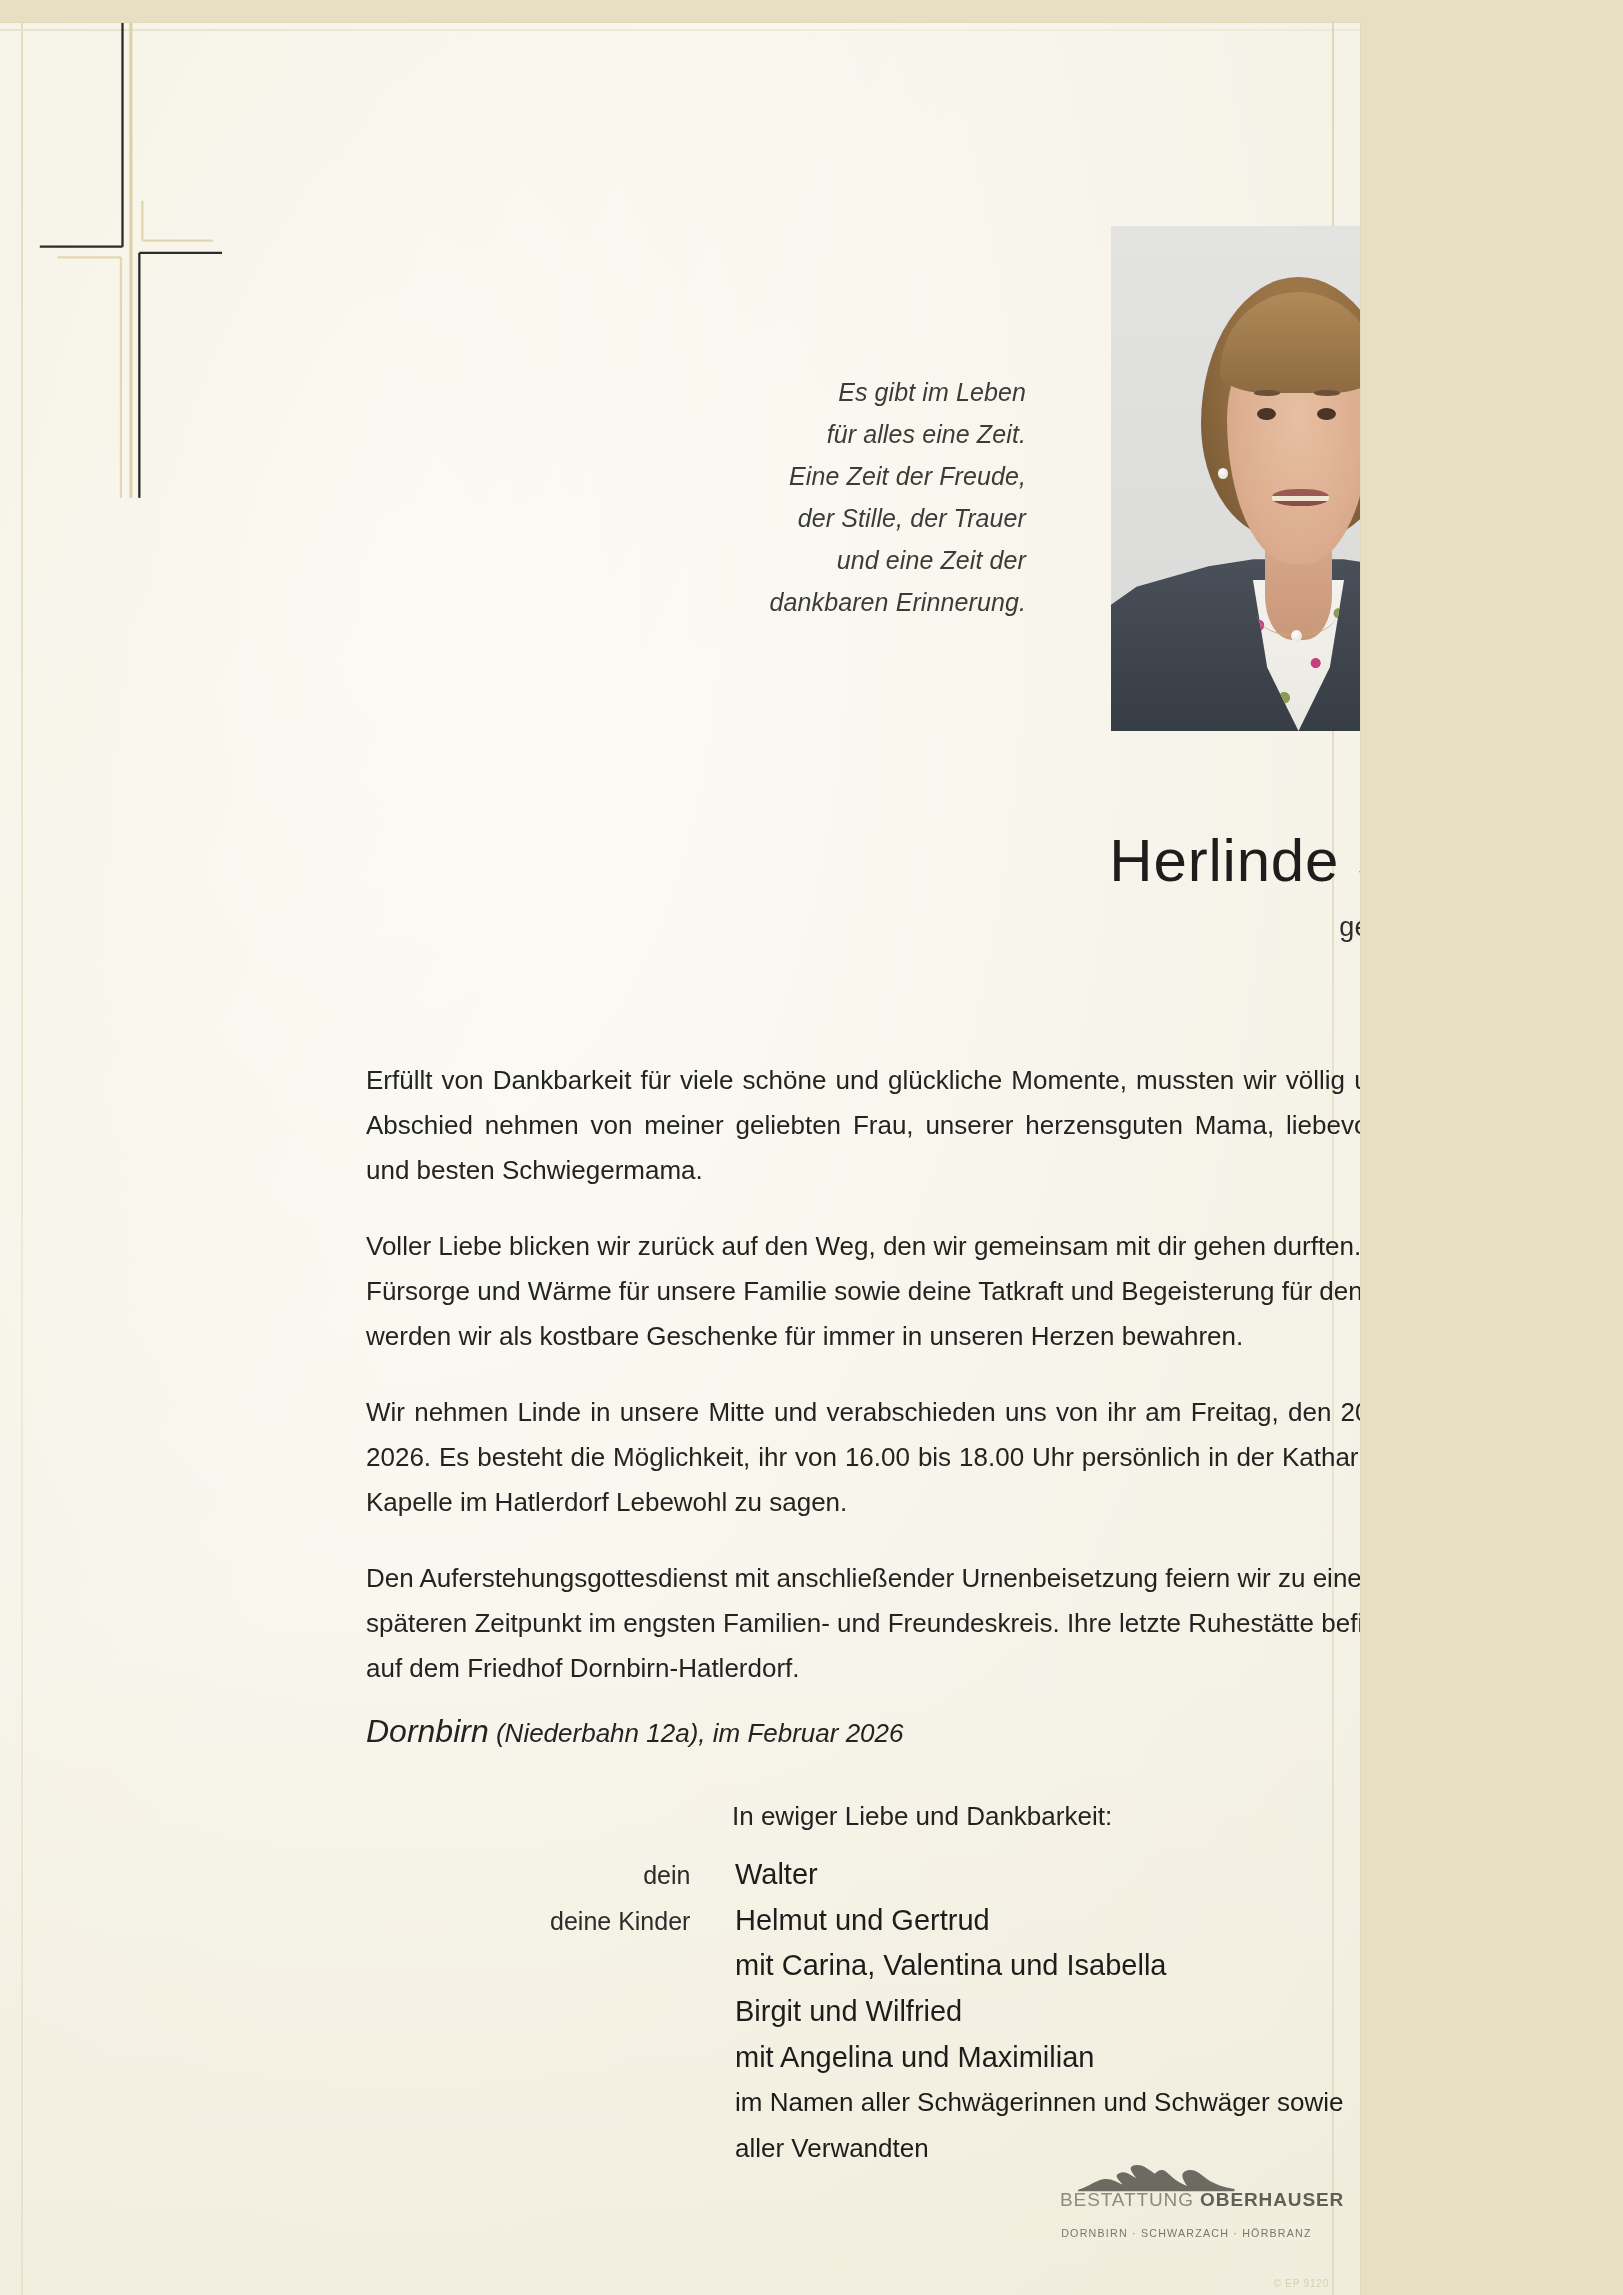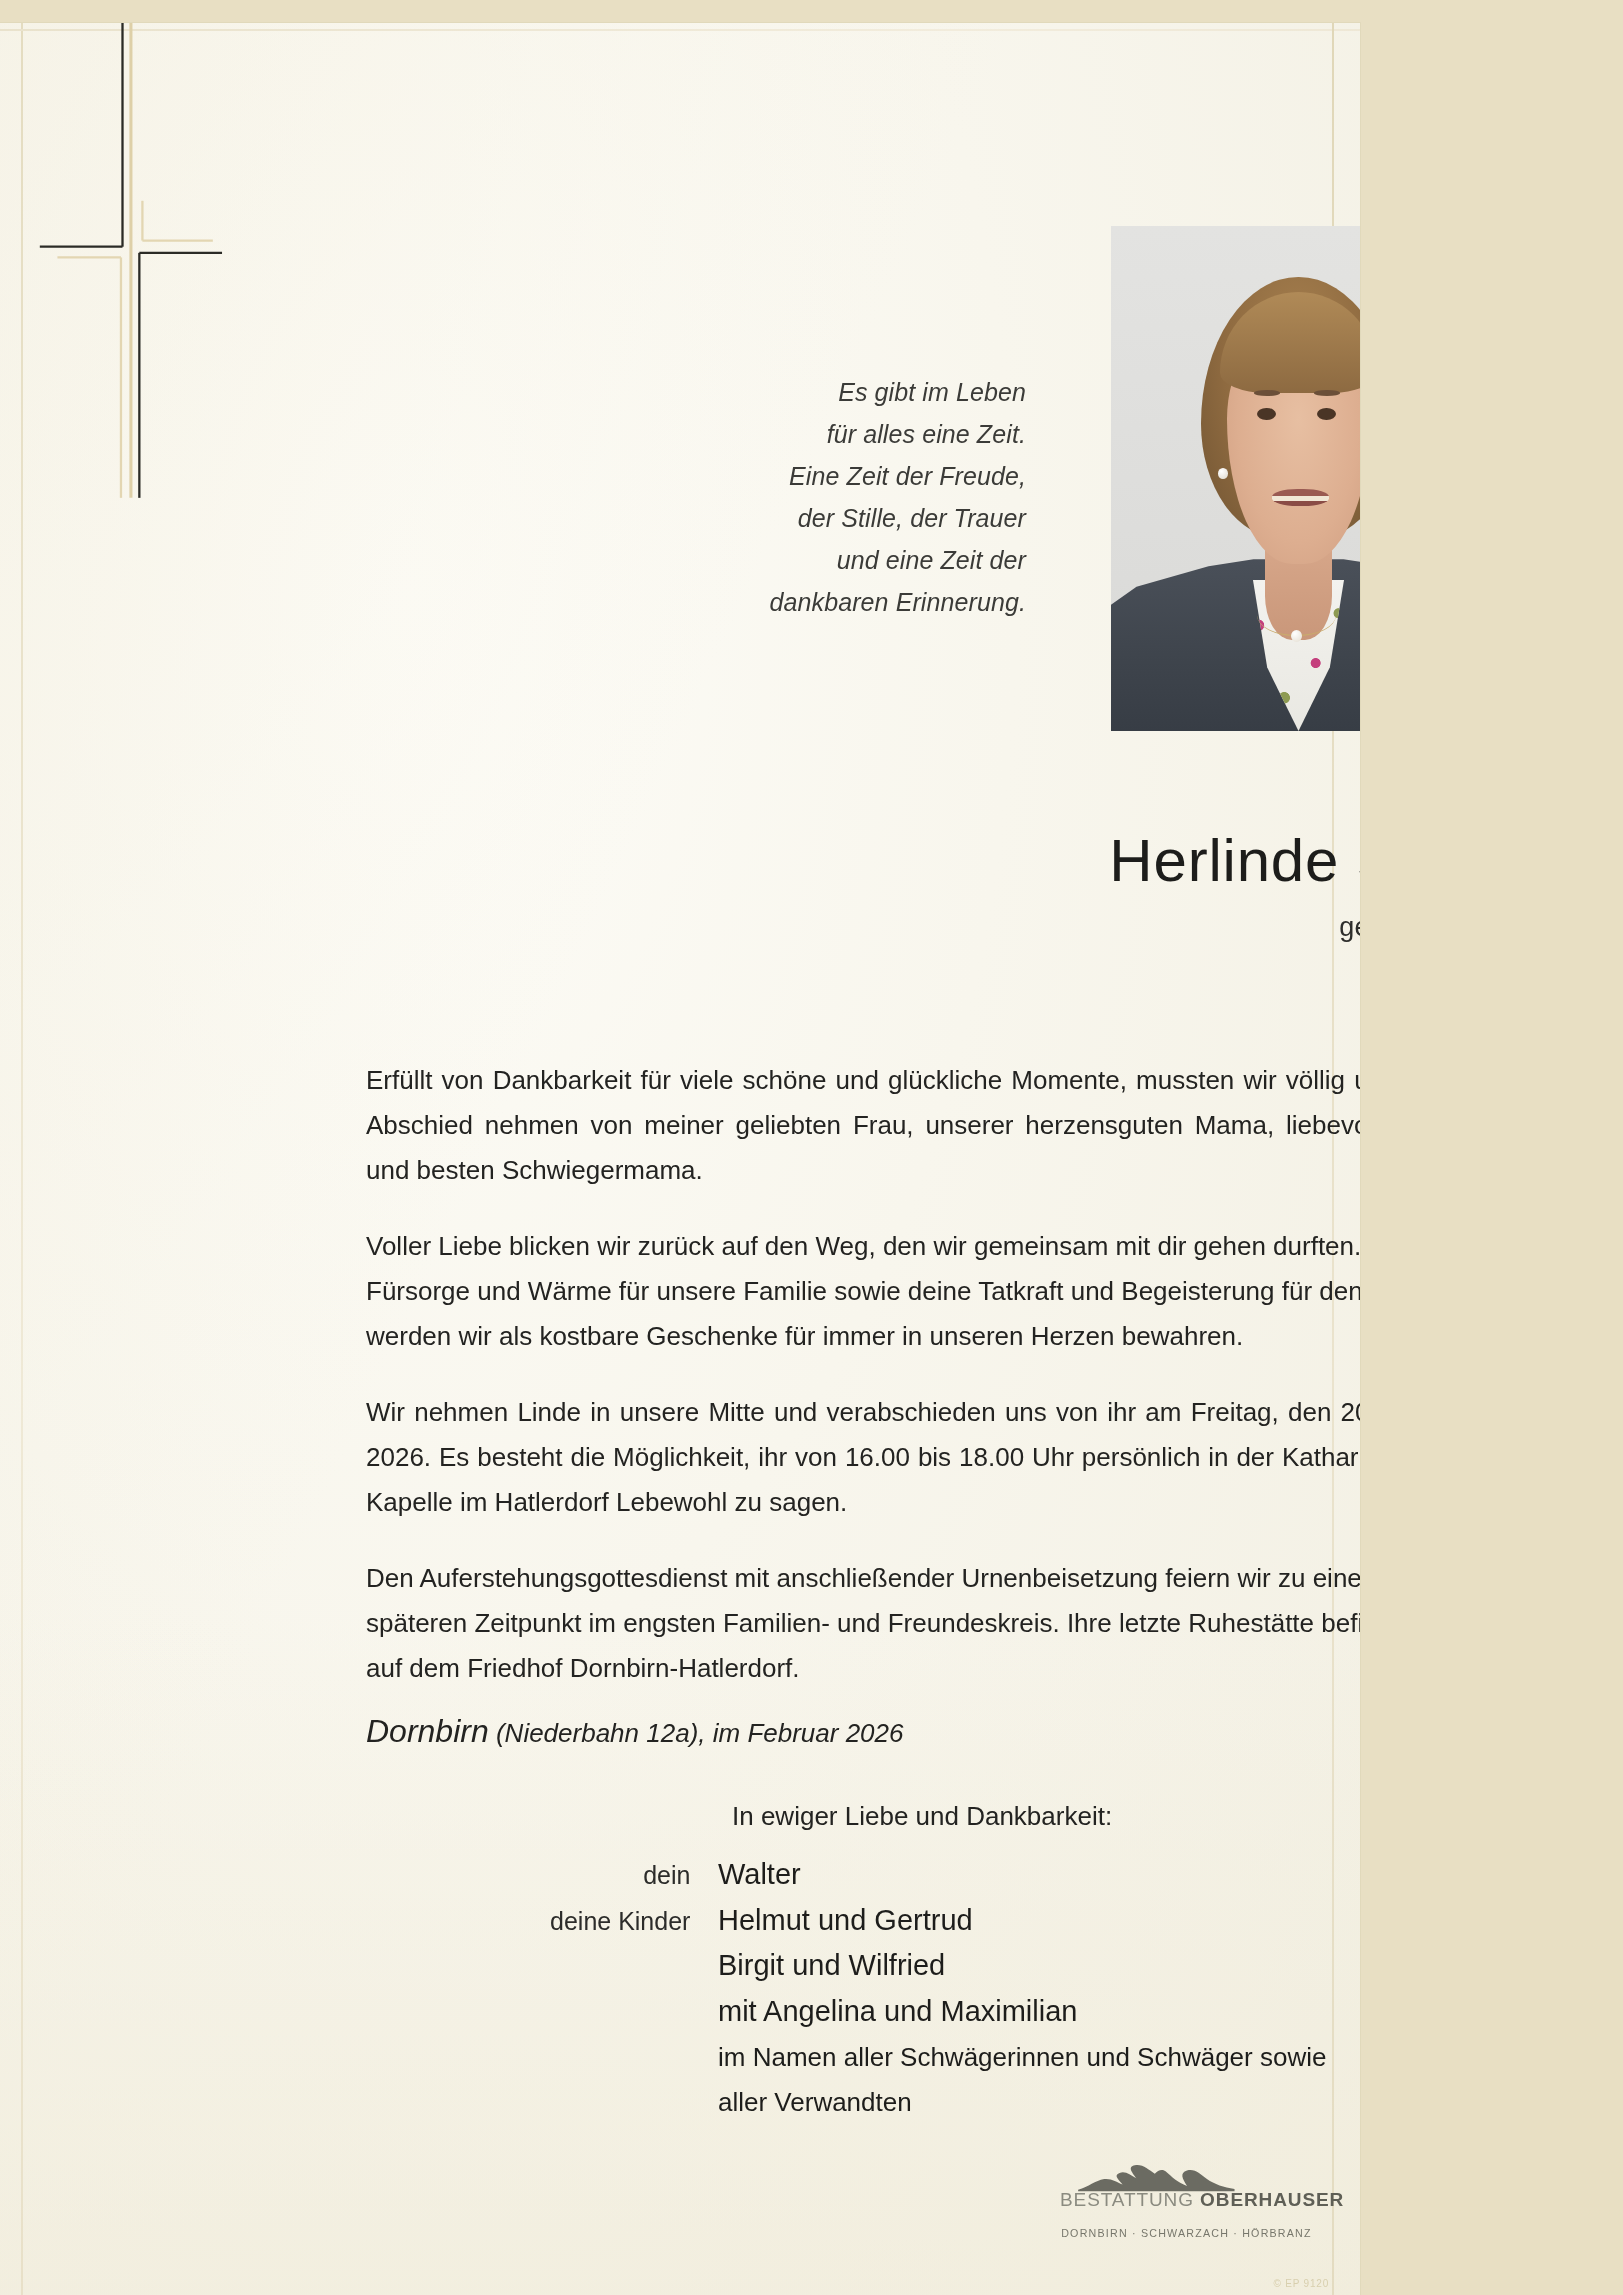--- a/index.html
+++ b/index.html
@@ -201,21 +201,21 @@
   #place-line .place { font-size: 32px; }
 
   
   #family { position:absolute; left:366px; top:1780px; width:995px; color:#232321; }
   #family-heading {
     font-size: 26px;
     margin-left: 366px;
     margin-bottom: 26px;
     line-height: 1;
   }
-  .family-row { display: flex; align-items: baseline; margin-bottom: 7.7px; }
+  .family-row { display: flex; align-items: baseline; margin-bottom: 7.7px; gap: 17px; }
   .family-rel {
     width: 352px;
     text-align: right;
     padding-right: 27.6px;
     font-size: 25px;
     color: #2c2c2a;
     box-sizing: border-box;
   }
   .family-names {
     font-size: 29px;
@@ -336,20 +336,24 @@
     <div class="family-row">
       <div class="family-rel">dein</div>
       <div class="family-names">Walter</div>
     </div>
     <div class="family-row">
       <div class="family-rel">deine Kinder</div>
       <div class="family-names">Helmut und Gertrud</div>
     </div>
     <div class="family-row">
       <div class="family-rel"></div>
+      <div class="family-names">mit Carina, Valentina und Isabella</div>
+    </div>
+    <div class="family-row">
+      <div class="family-rel"></div>
       <div class="family-names">Birgit und Wilfried</div>
     </div>
     <div class="family-row">
       <div class="family-rel"></div>
       <div class="family-names">mit Angelina und Maximilian</div>
     </div>
     <div class="family-row">
       <div class="family-rel"></div>
       <div class="family-names small">im Namen aller Schwägerinnen und Schwäger sowie</div>
     </div>

